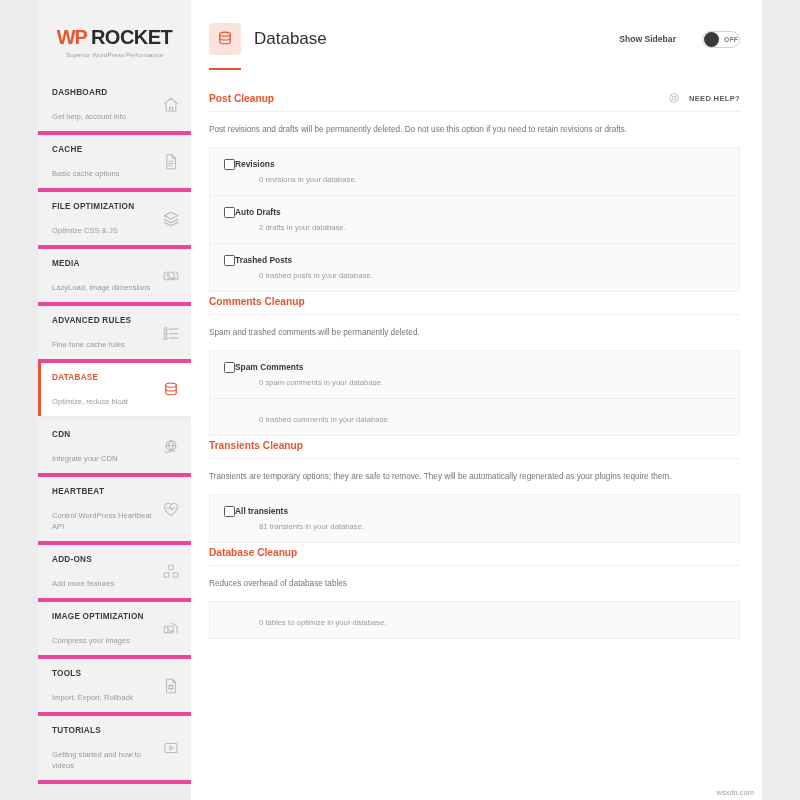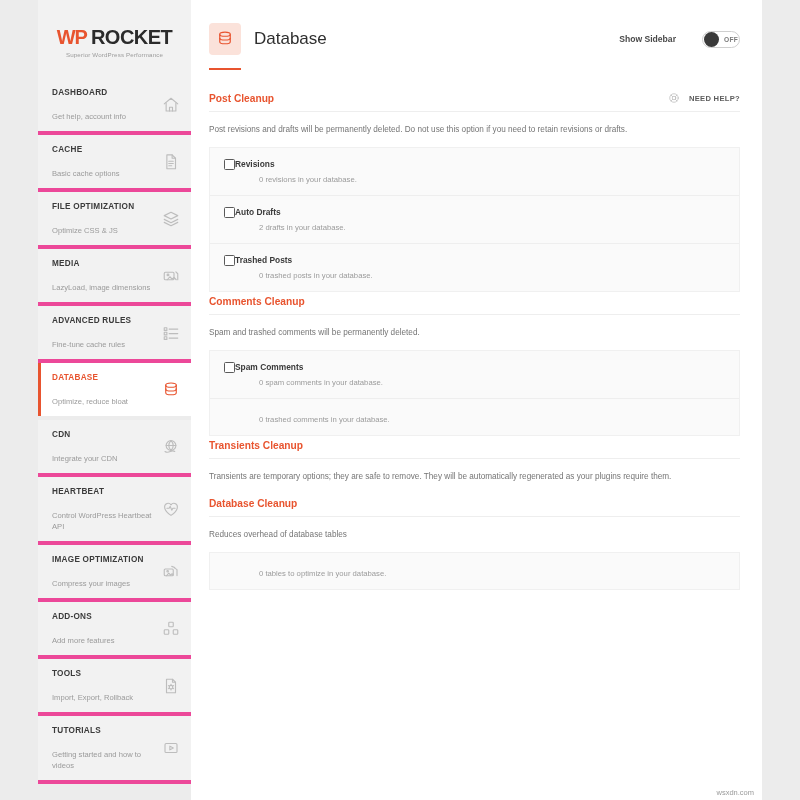--- a/index.html
+++ b/index.html
@@ -357,43 +357,43 @@
           </div>
           <span class="nav-icon">
             <svg viewBox="0 0 24 24" fill="none" stroke="currentColor" stroke-width="1.5" stroke-linecap="round" stroke-linejoin="round">
               <path d="M12 20.5S3.5 15 3.5 9.2a4.7 4.7 0 0 1 8.5-2.8 4.7 4.7 0 0 1 8.5 2.8C20.5 15 12 20.5 12 20.5z"></path>
               <path d="M6.5 11h3l1.5-2.5 2 5 1.5-2.5h3"></path>
             </svg>
           </span>
         </div>
         <div class="nav-item">
           <div class="nav-text">
+            <span class="nav-title">ADD-ONS</span>
+            <span class="nav-sub">Add more features</span>
+          </div>
+          <span class="nav-icon">
+            <svg viewBox="0 0 24 24" fill="none" stroke="currentColor" stroke-width="1.5" stroke-linecap="round" stroke-linejoin="round">
+              <rect x="9" y="3" width="6" height="6" rx="1"></rect>
+              <rect x="3" y="13" width="6" height="6" rx="1"></rect>
+              <rect x="15" y="13" width="6" height="6" rx="1"></rect>
+            </svg>
+          </span>
+        </div>
+        <div class="nav-item">
+          <div class="nav-text">
             <span class="nav-title">IMAGE OPTIMIZATION</span>
             <span class="nav-sub">Compress your images</span>
           </div>
           <span class="nav-icon">
             <svg viewBox="0 0 24 24" fill="none" stroke="currentColor" stroke-width="1.5" stroke-linecap="round" stroke-linejoin="round">
               <rect x="3" y="8" width="12" height="9" rx="1.3"></rect>
               <path d="M6 17l3-3.5 2.6 2.6 1.8-1.8L15 16"></path>
               <circle cx="7.5" cy="11" r="1"></circle>
               <path d="M16.5 6.5 20 8.8v8"></path>
               <path d="M13 4.5l4 1.5"></path>
-            </svg>
-          </span>
-        </div>
-        <div class="nav-item">
-          <div class="nav-text">
-            <span class="nav-title">ADD-ONS</span>
-            <span class="nav-sub">Add more features</span>
-          </div>
-          <span class="nav-icon">
-            <svg viewBox="0 0 24 24" fill="none" stroke="currentColor" stroke-width="1.5" stroke-linecap="round" stroke-linejoin="round">
-              <rect x="9" y="3" width="6" height="6" rx="1"></rect>
-              <rect x="3" y="13" width="6" height="6" rx="1"></rect>
-              <rect x="15" y="13" width="6" height="6" rx="1"></rect>
             </svg>
           </span>
         </div>
         <div class="nav-item">
           <div class="nav-text">
             <span class="nav-title">TOOLS</span>
             <span class="nav-sub">Import, Export, Rollback</span>
           </div>
           <span class="nav-icon">
             <svg viewBox="0 0 24 24" fill="none" stroke="currentColor" stroke-width="1.5" stroke-linecap="round" stroke-linejoin="round">
@@ -498,20 +498,29 @@
             <div class="option-row">
               <div class="option-note">0 trashed comments in your database.</div>
             </div>
           </div>
         </div>
         <div class="section">
           <div class="section-head">
             <span class="section-title">Transients Cleanup</span>
           </div>
           <div class="section-desc">Transients are temporary options; they are safe to remove. They will be automatically regenerated as your plugins require them.</div>
+          <div class="options">
+            <div class="option-row">
+              <div class="option-top">
+                <span class="checkbox"></span>
+                <span class="option-label">All transients</span>
+              </div>
+              <div class="option-note">81 transients in your database.</div>
+            </div>
+          </div>
         </div>
         <div class="section">
           <div class="section-head">
             <span class="section-title">Database Cleanup</span>
           </div>
           <div class="section-desc">Reduces overhead of database tables</div>
           <div class="options">
             <div class="option-row">
               <div class="option-note">0 tables to optimize in your database.</div>
             </div>

